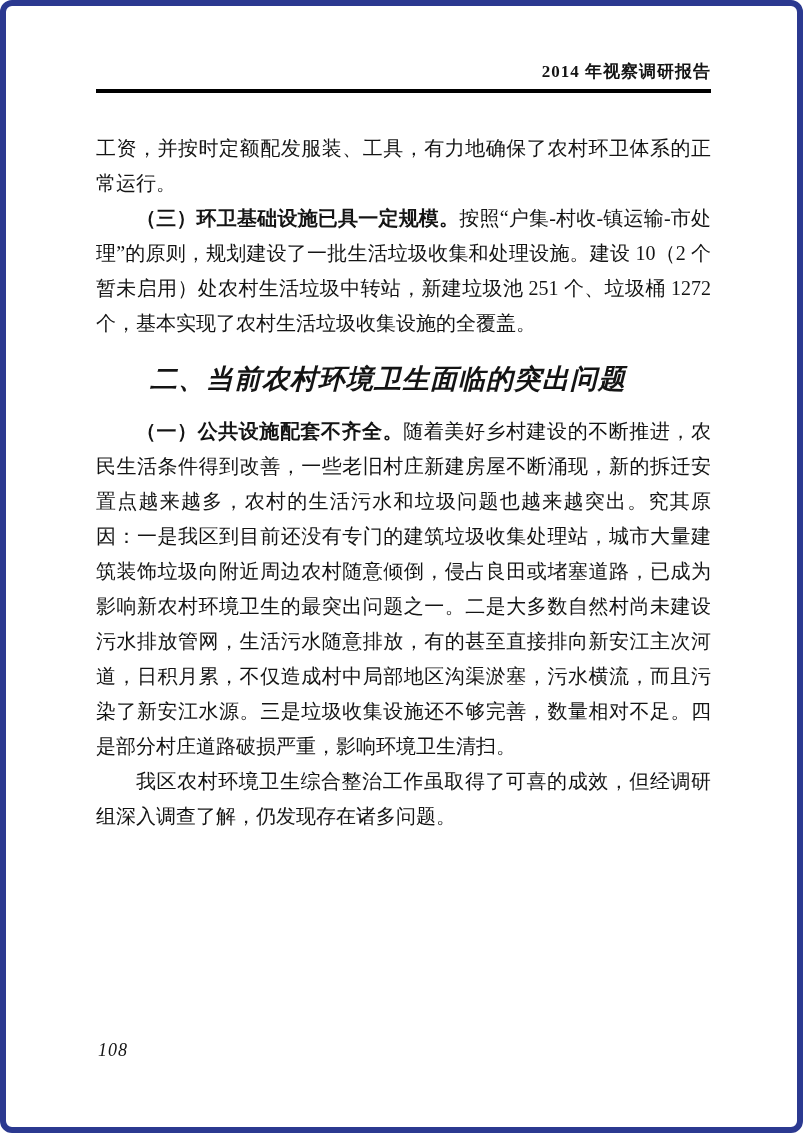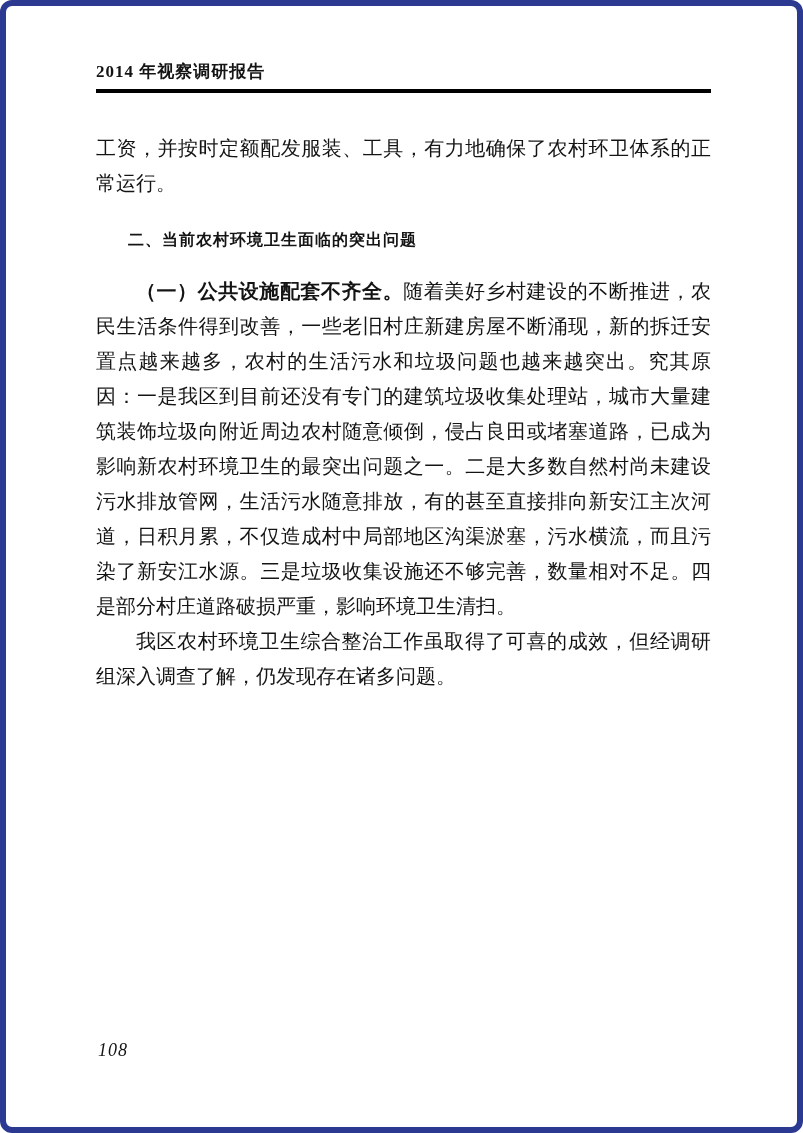--- a/index.html
+++ b/index.html
@@ -19,20 +19,21 @@
     font-family: "Liberation Serif", "DejaVu Serif", serif;
     color: #141414;
   }
   .content {
     padding: 54px 86px 0 90px;
   }
   .header-title {
     font-weight: bold;
     font-size: 17px;
     letter-spacing: 1px;
+    text-align: right;
   }
   .header-rule {
     height: 4px;
     background: #000000;
     margin-top: 6px;
   }
   main {
     margin-top: 38px;
     font-size: 20px;
     line-height: 35px;
@@ -44,26 +45,27 @@
   }
   p.indent {
     text-indent: 2em;
   }
   .lead {
     font-family: "Liberation Sans", "DejaVu Sans", sans-serif;
     font-weight: 700;
   }
   .section-heading {
     font-family: "Liberation Sans", "DejaVu Sans", sans-serif;
-    font-size: 16px;
+    font-size: 27px;
     font-weight: 700;
     line-height: 35px;
     margin: 21px 0 17px 0;
     text-indent: 2em;
     letter-spacing: 1px;
+    font-style: italic;
   }
   .page-number {
     position: absolute;
     left: 92px;
     top: 1034px;
     font-style: italic;
     font-weight: normal;
     font-size: 18px;
     letter-spacing: 1px;
   }
@@ -78,20 +80,23 @@
       <div class="header-title">2014 年视察调研报告</div>
       <div class="header-rule"></div>
     </header>
 
     <main>
 
       <p class="para">
         <span>工资，并按时定额配发服装、工具，有力地确保了农村环卫体系的正常运行。</span>
       </p>
 
+      <p class="para indent">
+        <b class="lead">（三）环卫基础设施已具一定规模。</b><span>按照“户集-村收-镇运输-市处理”的原则，规划建设了一批生活垃圾收集和处理设施。建设 10（2 个暂未启用）处农村生活垃圾中转站，新建垃圾池 251 个、垃圾桶 1272 个，基本实现了农村生活垃圾收集设施的全覆盖。</span>
+      </p>
 
 
       <h2 class="section-heading">二、当前农村环境卫生面临的突出问题</h2>
 
       <p class="para indent">
         <b class="lead">（一）公共设施配套不齐全。</b><span>随着美好乡村建设的不断推进，农民生活条件得到改善，一些老旧村庄新建房屋不断涌现，新的拆迁安置点越来越多，农村的生活污水和垃圾问题也越来越突出。究其原因：一是我区到目前还没有专门的建筑垃圾收集处理站，城市大量建筑装饰垃圾向附近周边农村随意倾倒，侵占良田或堵塞道路，已成为影响新农村环境卫生的最突出问题之一。二是大多数自然村尚未建设污水排放管网，生活污水随意排放，有的甚至直接排向新安江主次河道，日积月累，不仅造成村中局部地区沟渠淤塞，污水横流，而且污染了新安江水源。三是垃圾收集设施还不够完善，数量相对不足。四是部分村庄道路破损严重，影响环境卫生清扫。</span>
       </p>
 
       <p class="para indent">
         <span>我区农村环境卫生综合整治工作虽取得了可喜的成效，但经调研组深入调查了解，仍发现存在诸多问题。</span>

